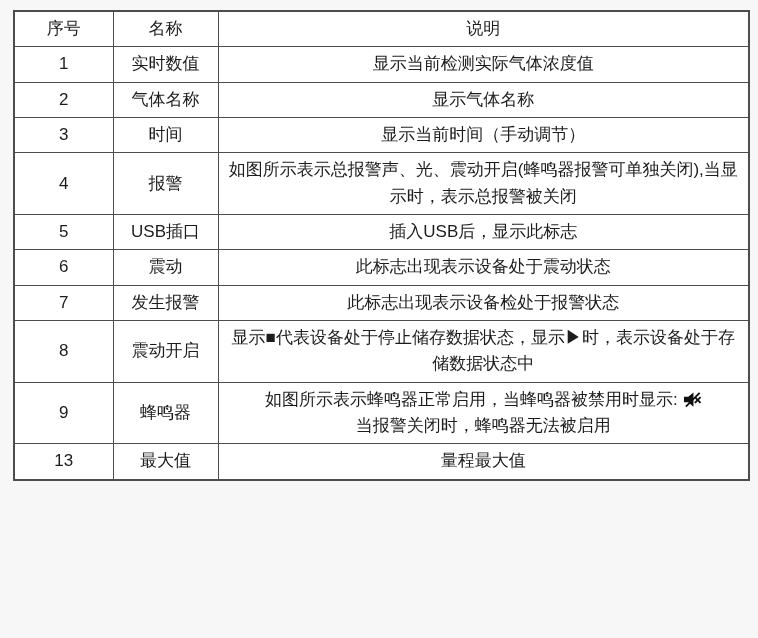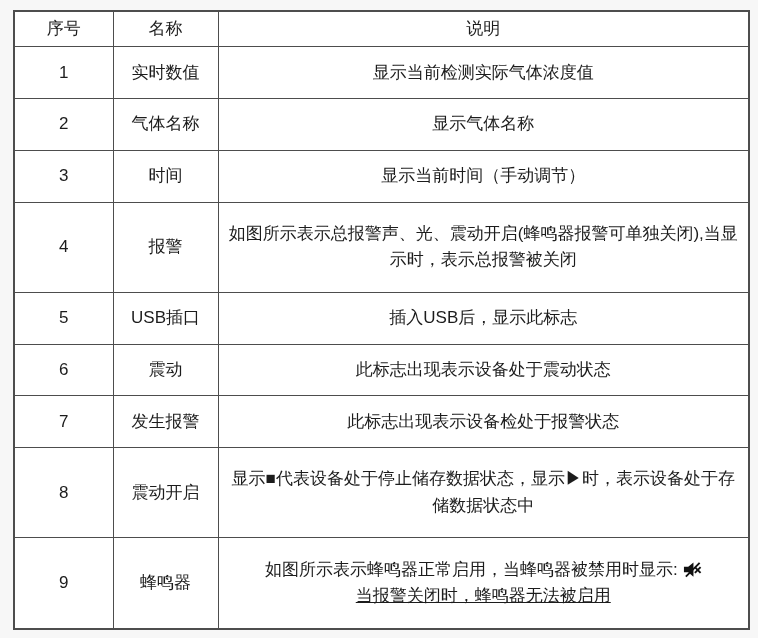--- a/index.html
+++ b/index.html
@@ -21,40 +21,40 @@
   }
   .table-wrap {
     position: absolute;
     left: 13px;
     top: 10px;
   }
   table.spec-table {
     border-collapse: collapse;
     table-layout: fixed;
     width: 735px;
-    height: 620px;
+    height: 456px;
     background: var(--cell-bg);
     border: 2px solid var(--border);
   }
   th, td {
     border: 1px solid var(--border);
     text-align: center;
     vertical-align: middle;
     font-size: 17px;
     font-weight: 400;
     color: var(--text);
     padding: 4px 10px;
     line-height: 1.55;
     overflow: hidden;
   }
   th { height: 34px; }
   .c-no   { width: 99px; }
   .c-name { width: 105px; }
   .c-desc { width: 531px; }
-  .desc-line2 { display: block; text-decoration: underline; }
+  .desc-line2 { display: block; }
   .mute-icon {
     width: 19px;
     height: 19px;
     vertical-align: -4px;
     margin-left: 5px;
   }
 </style>
 </head>
 <body>
 
@@ -143,15 +143,23 @@
     <td>
       <span class="desc-line1"><span>如图所示表示蜂鸣器正常启用，当蜂鸣器被禁用时显示:</span><svg class="mute-icon" viewBox="0 0 20 20" aria-hidden="true">
                 <polygon points="1,7 5.5,7 11,2.5 11,17.5 5.5,13 1,13" fill="#111"></polygon>
                 <line x1="12.5" y1="7.5" x2="18.5" y2="13.5" stroke="#111" stroke-width="2"></line>
                 <line x1="18.5" y1="7.5" x2="12.5" y2="13.5" stroke="#111" stroke-width="2"></line>
                 <line x1="3" y1="17.5" x2="17.5" y2="3" stroke="#111" stroke-width="2"></line>
               </svg></span>
       <span class="desc-line2">当报警关闭时，蜂鸣器无法被启用</span>
     </td>
   </tr>
+        <tr>
+    <td>13</td>
+    <td>最大值</td>
+    <td>
+      <span class="desc-line1"><span>量程最大值</span></span>
+      
+    </td>
+  </tr>
       </tbody>
   </table>
 </div>
 
 </body></html>

